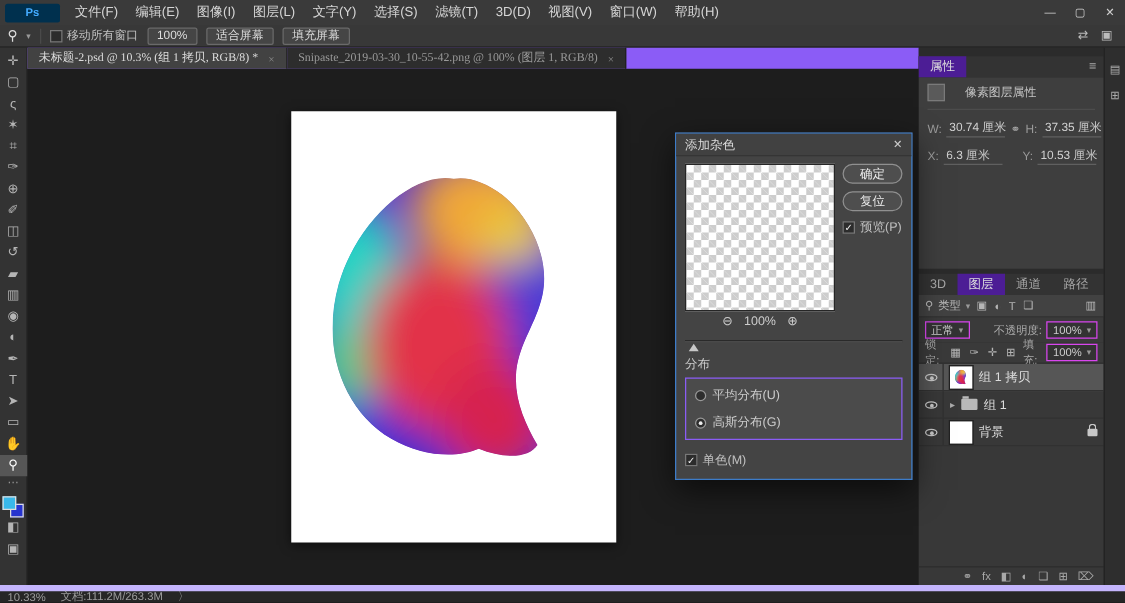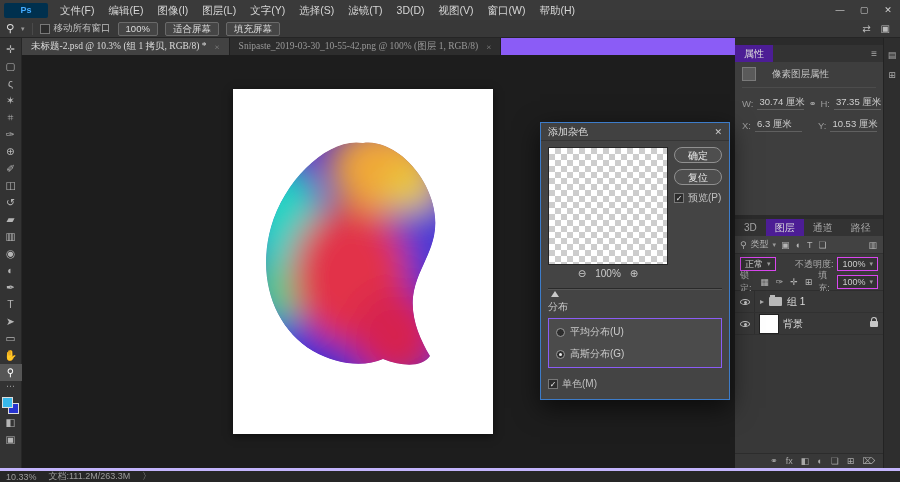--- a/index.html
+++ b/index.html
@@ -41,21 +41,21 @@
   
   .center { flex:1; display:flex; flex-direction:column; min-width:0; background:#1d1d1d; }
   .tabbar { height:17px; flex:none; background:#8b5cf6; display:flex;font-family:Liberation Serif, serif; }
   .tab { display:flex; align-items:center; gap:8px; padding:0 9px; font-size:9.5px; color:#999; background:#2d2d2d; border-right:1px solid #202020; white-space:nowrap; }
   .tab.active { background:#424242; color:#ddd; }
   .tab-close { font-size:9px; color:#888; }
   .canvas-area { flex:1; position:relative; overflow:hidden; }
   .artboard { position:absolute; left:211px; top:34px; width:260px; height:345px; background:#fff; box-shadow:0 2px 8px rgba(0,0,0,.55); }
 
   
-  .dialog { position:absolute; left:540px; top:122px; width:190px; background:#444; border:1px solid #3d7cc9; box-shadow:0 8px 24px rgba(0,0,0,.6); z-index:20; font-size:10px; }
+  .dialog { position:absolute; left:540px; top:106px; width:190px; background:#444; border:1px solid #3d7cc9; box-shadow:0 8px 24px rgba(0,0,0,.6); z-index:20; font-size:10px; }
   .dlg-title { height:18px; display:flex; align-items:center; padding:0 7px; background:#414141; border-bottom:1px solid #353535; color:#ddd; }
   .dlg-close { margin-left:auto; color:#ccc; font-size:9px; }
   .dlg-body { padding:6px 7px 8px; }
   .dlg-cols { display:flex; gap:6px; }
   .dlg-left { width:120px; }
   .checker { width:120px; height:118px; border:1px solid #262626;
     background-color:#fff;
     background-image:linear-gradient(45deg,#cdcdcd 25%,transparent 25%,transparent 75%,#cdcdcd 75%),
                      linear-gradient(45deg,#cdcdcd 25%,transparent 25%,transparent 75%,#cdcdcd 75%);
     background-size:12px 12px; background-position:0 0,6px 6px; }
@@ -108,21 +108,21 @@
   .lname { font-size:10px; color:#ddd; white-space:nowrap; }
   .chev { color:#aaa; font-size:8px; }
   .folder { width:13px; height:9px; background:#b9b9b9; border-radius:1px; position:relative; display:inline-block; flex:none; }
   .folder::before { content:""; position:absolute; top:-2px; left:1px; width:5px; height:2px; background:#b9b9b9; }
   .lockg { width:8px; height:6px; background:#c8c8c8; border-radius:1px; position:relative; display:inline-block; }
   .lockg::before { content:""; position:absolute; top:-4px; left:1px; width:4px; height:4px; border:1px solid #c8c8c8; border-bottom:0; border-radius:3px 3px 0 0; }
   .push-right { margin-left:auto; }
   .lfoot { height:15px; flex:none; background:#383838; border-top:1px solid #2c2c2c; display:flex; align-items:center; justify-content:flex-end; gap:8px; padding:0 8px; font-size:9px; color:#a8a8a8; }
 
   
-  .statusbar { height:14px; flex:none; background:#262626; border-top:3px solid #c4b5fd; display:flex; align-items:center; gap:12px; padding:0 6px; font-size:9px; color:#9c9c9c; }
+  .statusbar { height:14px; flex:none; background:#262626; border-top:5px solid #c4b5fd; display:flex; align-items:center; gap:12px; padding:0 6px; font-size:9px; color:#9c9c9c; }
 </style>
 </head>
 <body>
 
 <div class="app">
 
   <div class="titlebar">
     <div class="ps-logo">Ps</div>
     <div class="menubar">
       <span class="menu-item">文件(F)</span>
@@ -301,20 +301,31 @@
             <span class="licon">✑</span>
             <span class="licon">✛</span>
             <span class="licon">⊞</span>
             <span class="push-right">填充:</span>
             <span class="selbox">
               <span>100%</span>
               <span class="dd-glyph">▾</span>
             </span>
           </div>
           <div class="lrows">
+            <div class="lrow selected">
+              <span class="eye-cell">
+                  <span class="eye"></span>
+                </span>
+              <span class="thumb">
+                <svg width="18" height="18" viewBox="0 0 260 345">
+                    <use href="#blobArt"></use>
+                  </svg>
+              </span>
+              <span class="lname">组 1 拷贝</span>
+            </div>
             <div class="lrow">
               <span class="eye-cell">
                   <span class="eye"></span>
                 </span>
               <span class="chev">▸</span>
               <span class="folder"></span>
               <span class="lname">组 1</span>
             </div>
             <div class="lrow">
               <span class="eye-cell">

